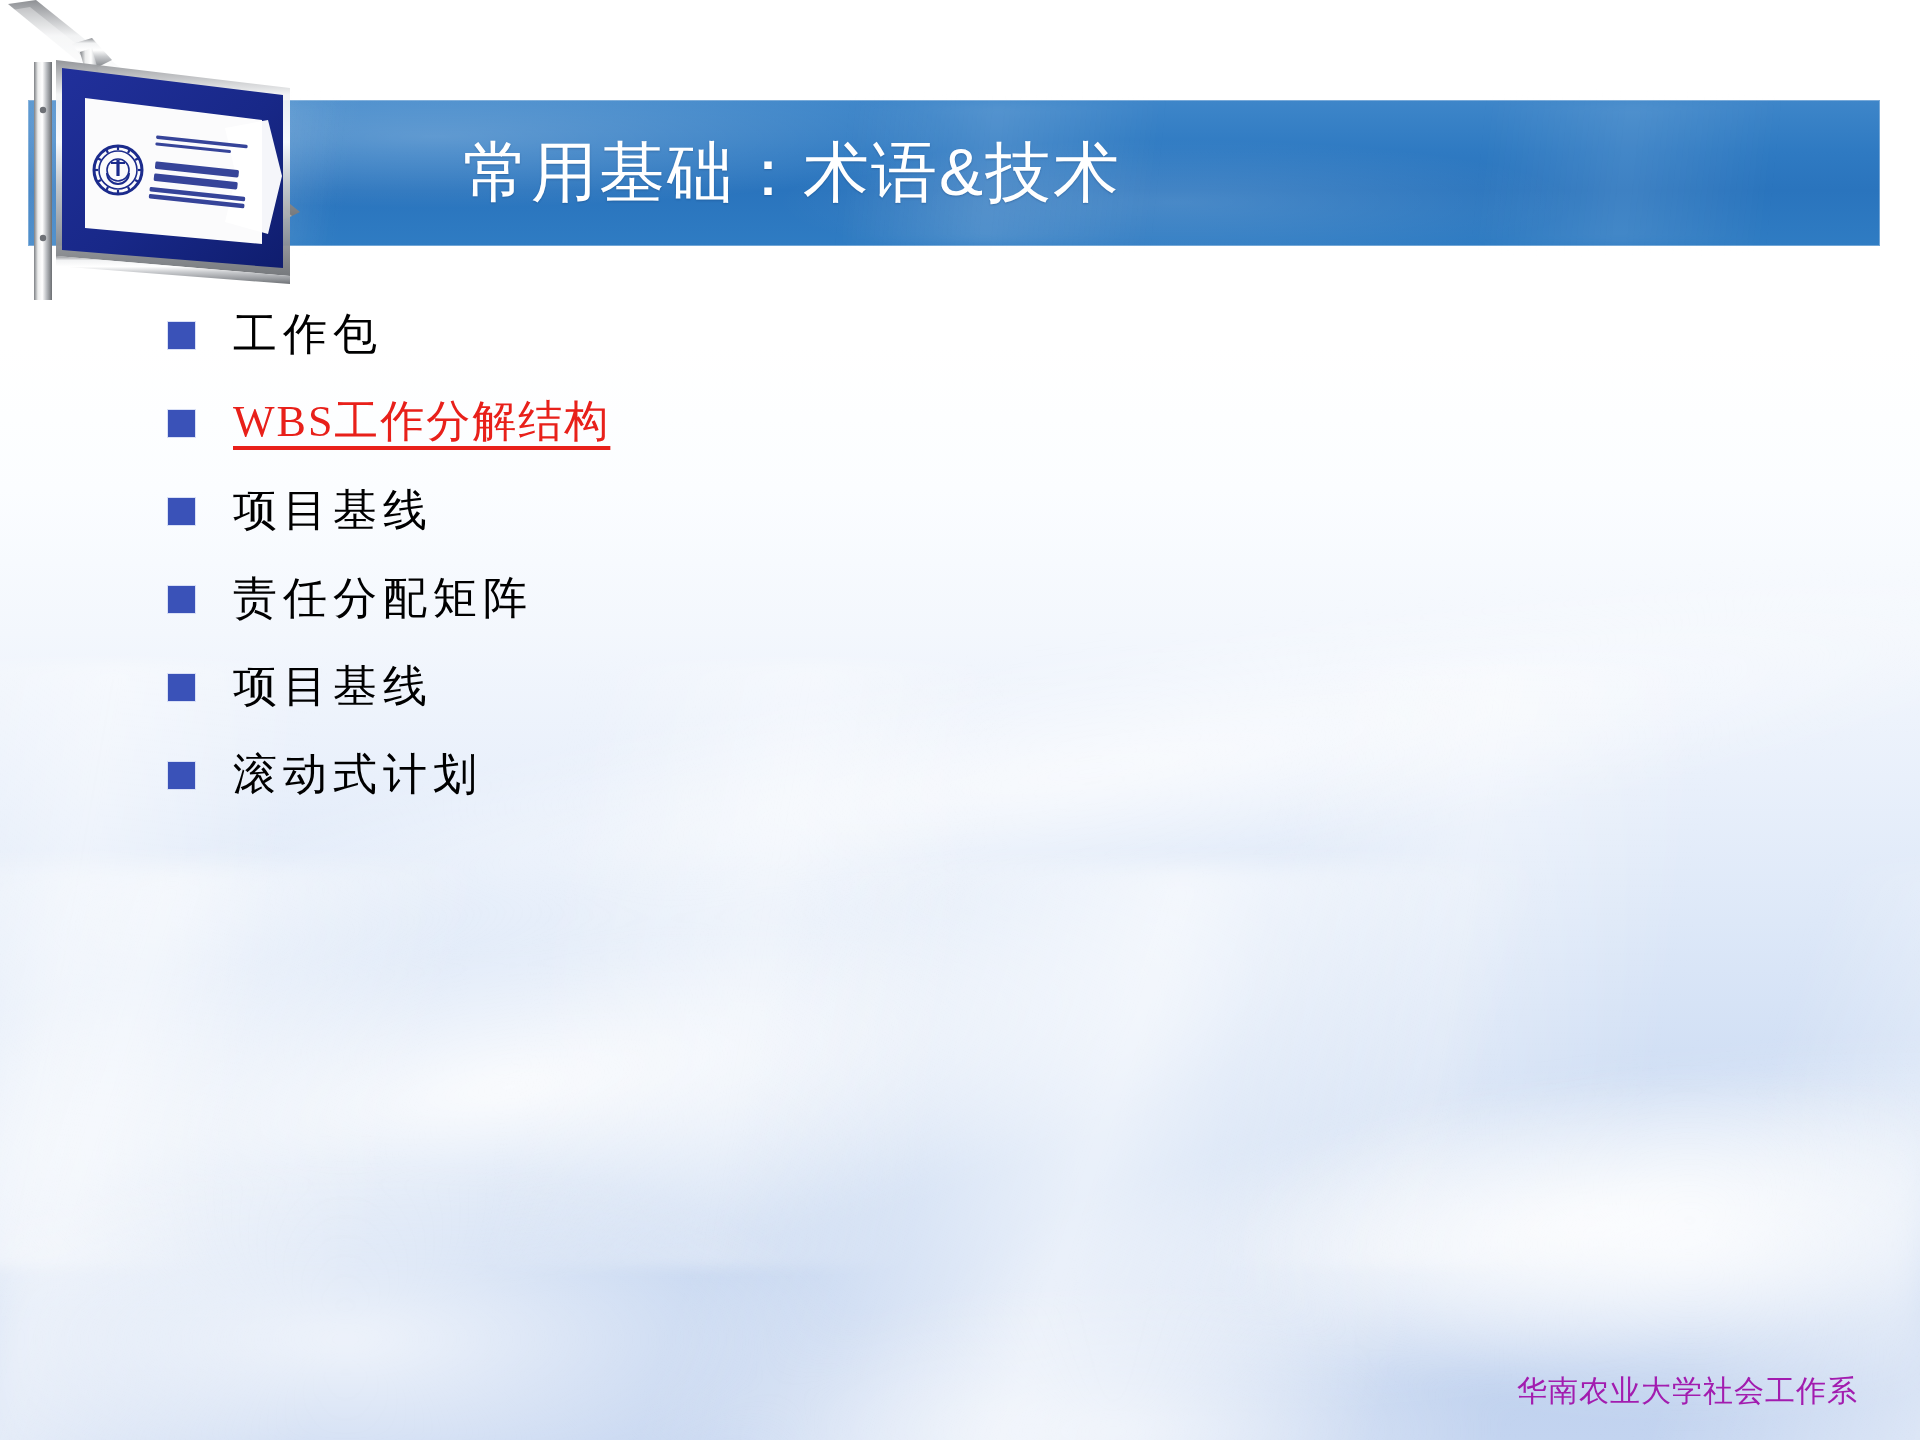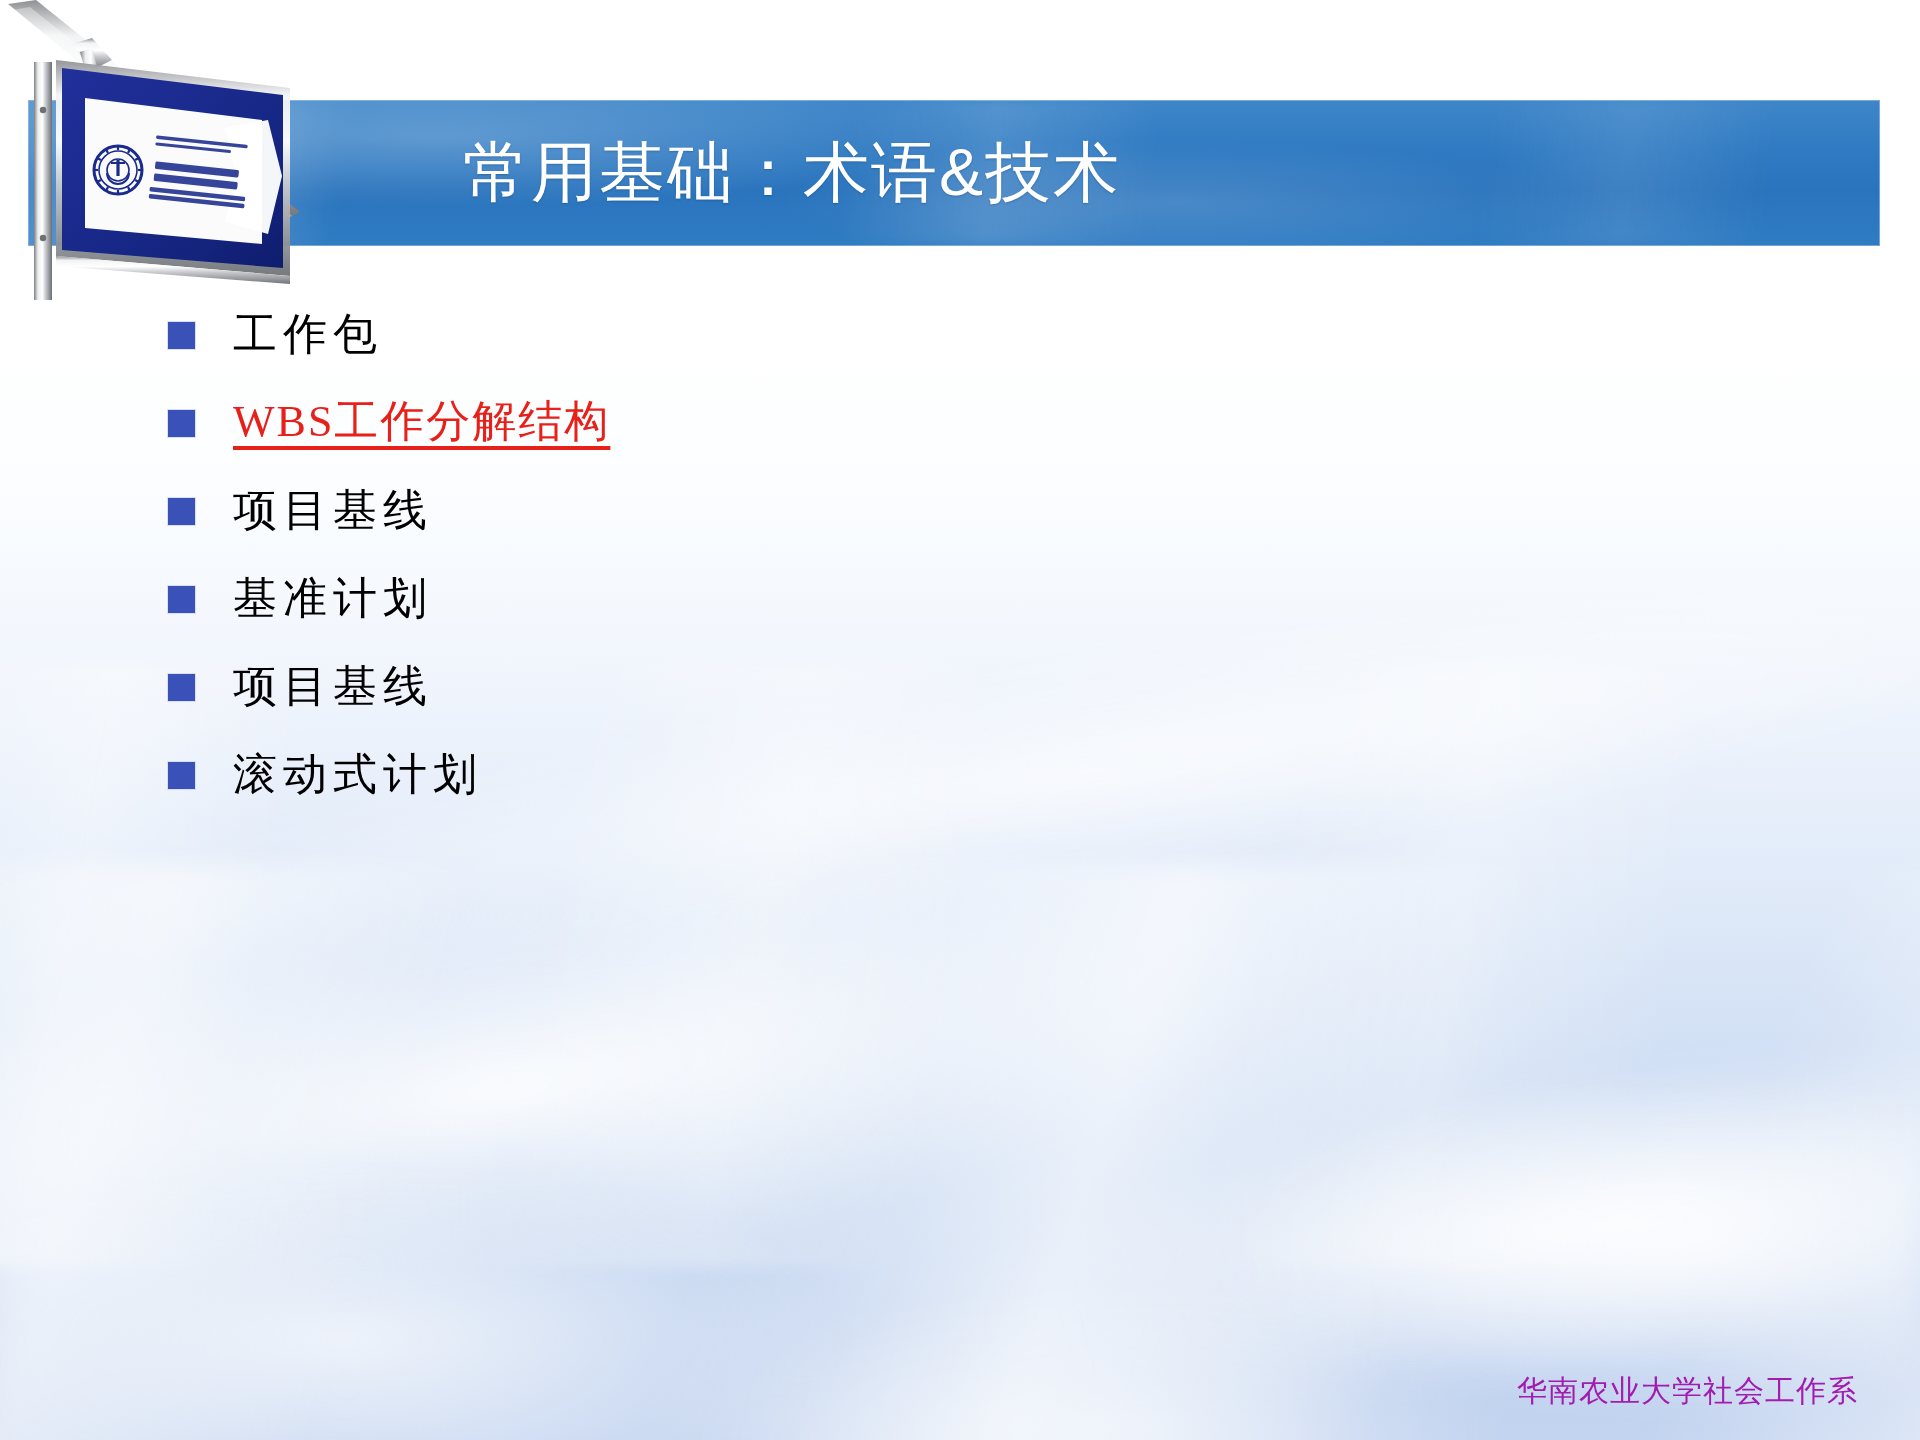--- a/index.html
+++ b/index.html
@@ -278,21 +278,21 @@
 
     <div class="bullet-row">
       <span class="bullet-mark"></span>
       <span class="bullet-label">项目基线</span>
     </div>
 
 
 
     <div class="bullet-row">
       <span class="bullet-mark"></span>
-      <span class="bullet-label">基准计划</span>
+      <span class="bullet-label">责任分配矩阵</span>
     </div>
 
     <div class="bullet-row">
       <span class="bullet-mark"></span>
       <span class="bullet-label">项目基线</span>
     </div>
 
     <div class="bullet-row">
       <span class="bullet-mark"></span>
       <span class="bullet-label">滚动式计划</span>

